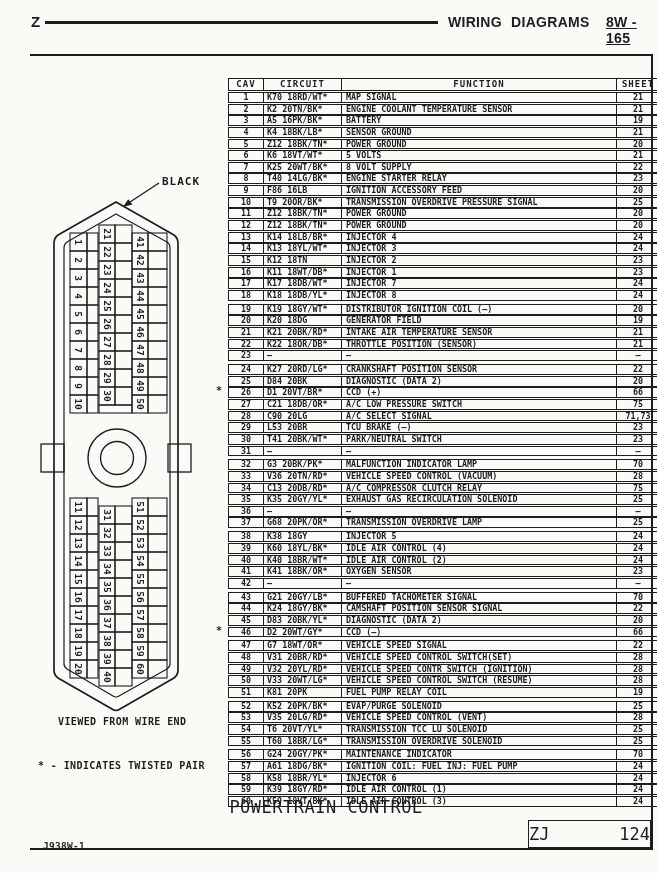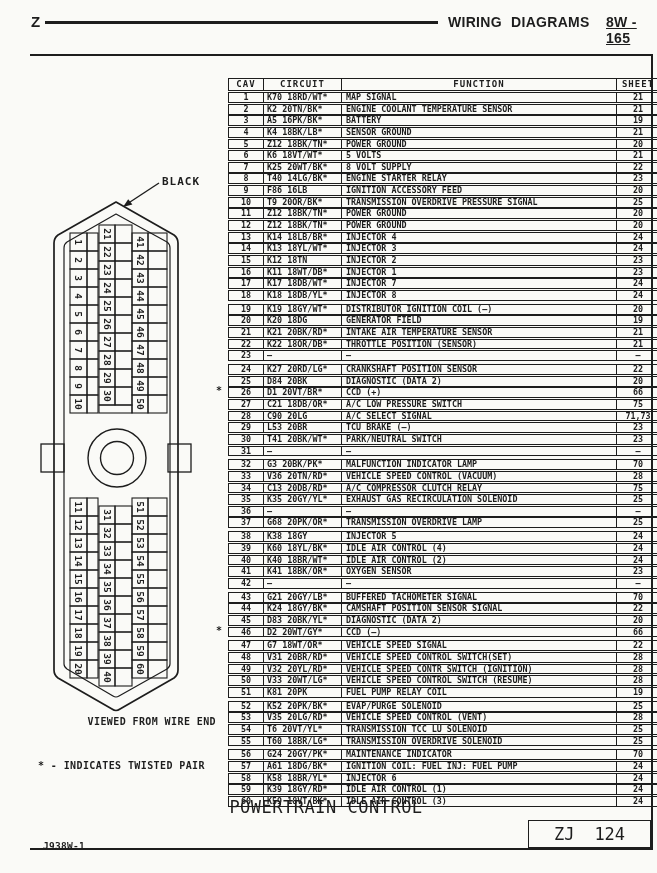--- a/index.html
+++ b/index.html
@@ -14,21 +14,21 @@
   .header-rule{left:45px;top:21px;width:393px;height:2.5px;background:#1d1d1d;}
   .header-title{left:448px;top:14px;font:bold 14px "Liberation Sans",sans-serif;word-spacing:5px;letter-spacing:.3px;}
   .header-page{left:606px;top:14px;font:bold 14px "Liberation Sans",sans-serif;letter-spacing:.3px;text-decoration:underline;}
   
   .frame-top{left:30px;top:54px;width:623px;height:1.6px;background:#1d1d1d;}
   .frame-right{left:651px;top:54px;width:1.6px;height:795px;background:#1d1d1d;}
   .frame-bottom{left:30px;top:848px;width:623px;height:1.6px;background:#1d1d1d;}
   
   .connector-svg{left:36px;top:172px;}
   .black-label{left:162px;top:175px;font:bold 11px "DejaVu Sans Mono",monospace;letter-spacing:1px;}
-  .view-note{left:58px;top:716px;width:158px;text-align:right;font:bold 10px "DejaVu Sans Mono",monospace;letter-spacing:.4px;}
+  .view-note{left:58px;top:716px;width:158px;text-align:left;font:bold 10px "DejaVu Sans Mono",monospace;letter-spacing:.4px;}
   .tp-legend{left:38px;top:760px;font:bold 10px "DejaVu Sans Mono",monospace;letter-spacing:.4px;text-align:center;}
   
   .pin-table{left:228px;top:78px;width:432px;}
   .trow{
     display:flex;position:relative;border:1px solid #1d1d1d;
     height:8.9px;line-height:8.9px;font-size:8.4px;font-weight:bold;
     margin-bottom:0.75px;white-space:nowrap;
   }
   .trow.group-break{margin-bottom:2.9px;}
   .thead{height:11px;line-height:11px;font-size:9px;margin-bottom:1px;}
@@ -38,21 +38,21 @@
   .c-fn{flex:1;border-left:1px solid #1d1d1d;padding-left:4px;box-sizing:border-box;}
   .c-sh{width:43px;border-left:1px solid #1d1d1d;text-align:center;flex:none;box-sizing:border-box;}
   .thead .cell{text-align:center;padding-left:0;letter-spacing:1px;}
   .tp-marker{position:absolute;left:-13px;top:-1px;font-size:10px;font-weight:bold;}
   
   .caption{left:30px;top:798px;width:592px;text-align:center;font:17px "DejaVu Sans Mono",monospace;letter-spacing:.5px;}
   .caption div{line-height:19px;}
   .drawing-code{left:43px;top:840px;font:bold 9.5px "DejaVu Sans Mono",monospace;letter-spacing:.3px;}
   .zj-box{
     left:528px;top:820px;width:123px;height:28px;border:1.6px solid #1d1d1d;box-sizing:border-box;
-    display:flex;align-items:center;justify-content:center;gap:20px;
+    display:flex;align-items:center;justify-content:space-between;gap:20px;
     font:17px "DejaVu Sans Mono",monospace;background:#fafaf7;
   }
 </style>
 </head>
 <body>
 
 <div class="abs edge-letter">Z</div>
 <div class="abs header-rule"></div>
 <div class="abs header-title">WIRING DIAGRAMS</div>
 <div class="abs header-page">8W - 165</div>

